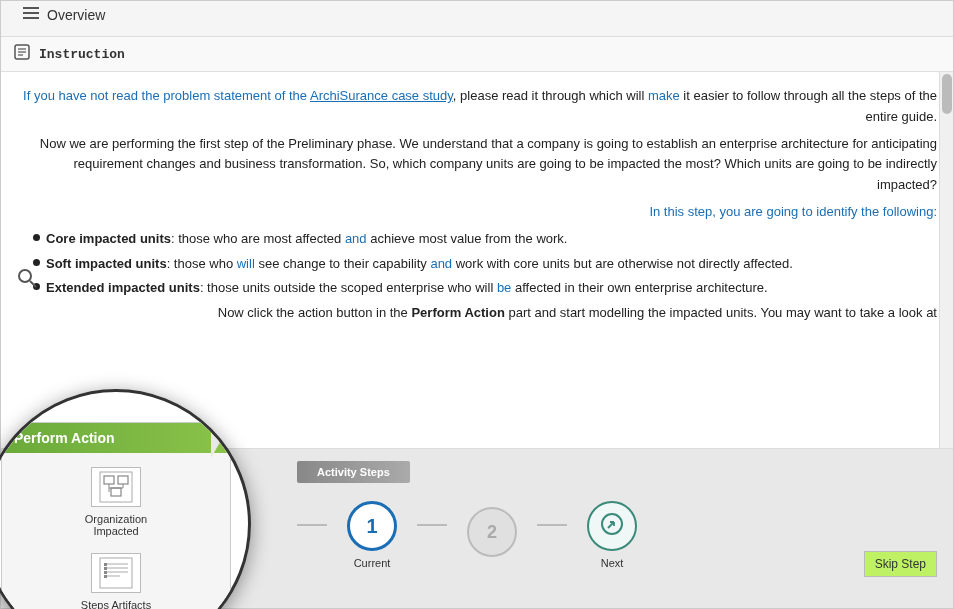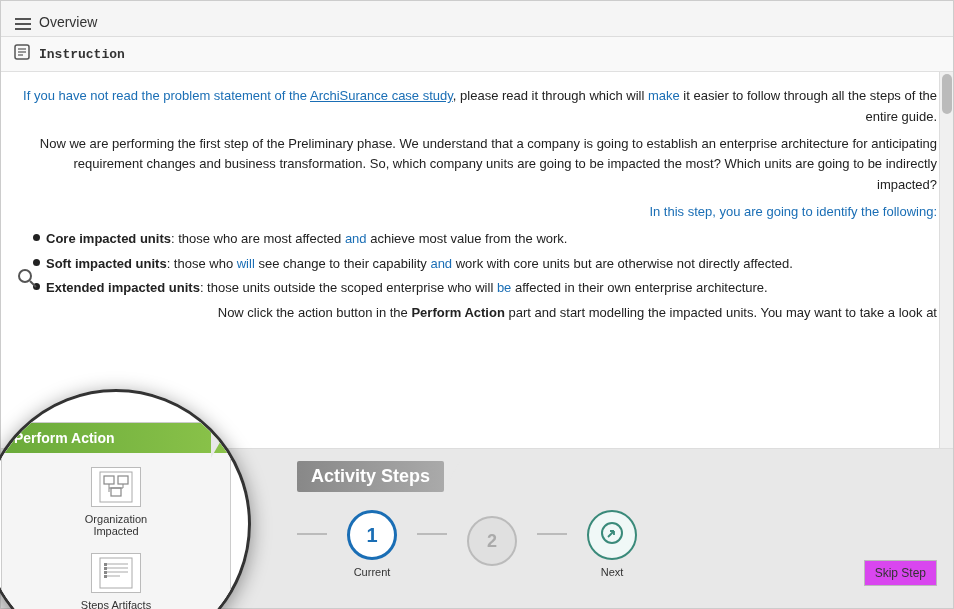--- a/index.html
+++ b/index.html
@@ -18,23 +18,23 @@
       background: #fff;
       border: 1px solid #ccc;
       display: flex;
       flex-direction: column;
     }
 
     
     .header-bar {
       background: #f5f5f5;
       border-bottom: 1px solid #ddd;
-      padding: 6px 14px;
-      display: flex;
-      align-items: flex-end;
+      padding: 6px 22px;
+      display: flex;
+      align-items: flex-start;
       gap: 8px;
       min-height: 36px;
     }
     .hamburger-icon {
       display: flex;
       flex-direction: column;
       gap: 3px;
       cursor: pointer;
     }
     .hamburger-icon span {
@@ -221,22 +221,22 @@
       padding: 12px 16px;
       display: flex;
       flex-direction: column;
       gap: 10px;
     }
 
     .activity-steps-header {
       background: linear-gradient(to right, #888, #aaa);
       color: #fff;
       font-weight: bold;
-      font-size: 18px;
-      padding: 5px 14px;
+      font-size: 11px;
+      padding: 5px 20px;
       border-radius: 2px;
       display: inline-block;
       position: relative;
     }
     .activity-steps-header::after {
       content: '';
       position: absolute;
       right: -16px;
       top: 0;
       width: 0;
@@ -305,21 +305,21 @@
     }
 
     .step-connector {
       width: 30px;
       height: 2px;
       background: #bbb;
       margin-bottom: 20px;
     }
 
     .skip-step-btn {
-      background: #d946ef;
+      background: #bef264;
       border: 1px solid #bbb;
       padding: 5px 10px;
       font-size: 12px;
       cursor: pointer;
       color: #333;
       align-self: flex-end;
       margin-top: -10px;
     }
 
     .steps-and-skip {

